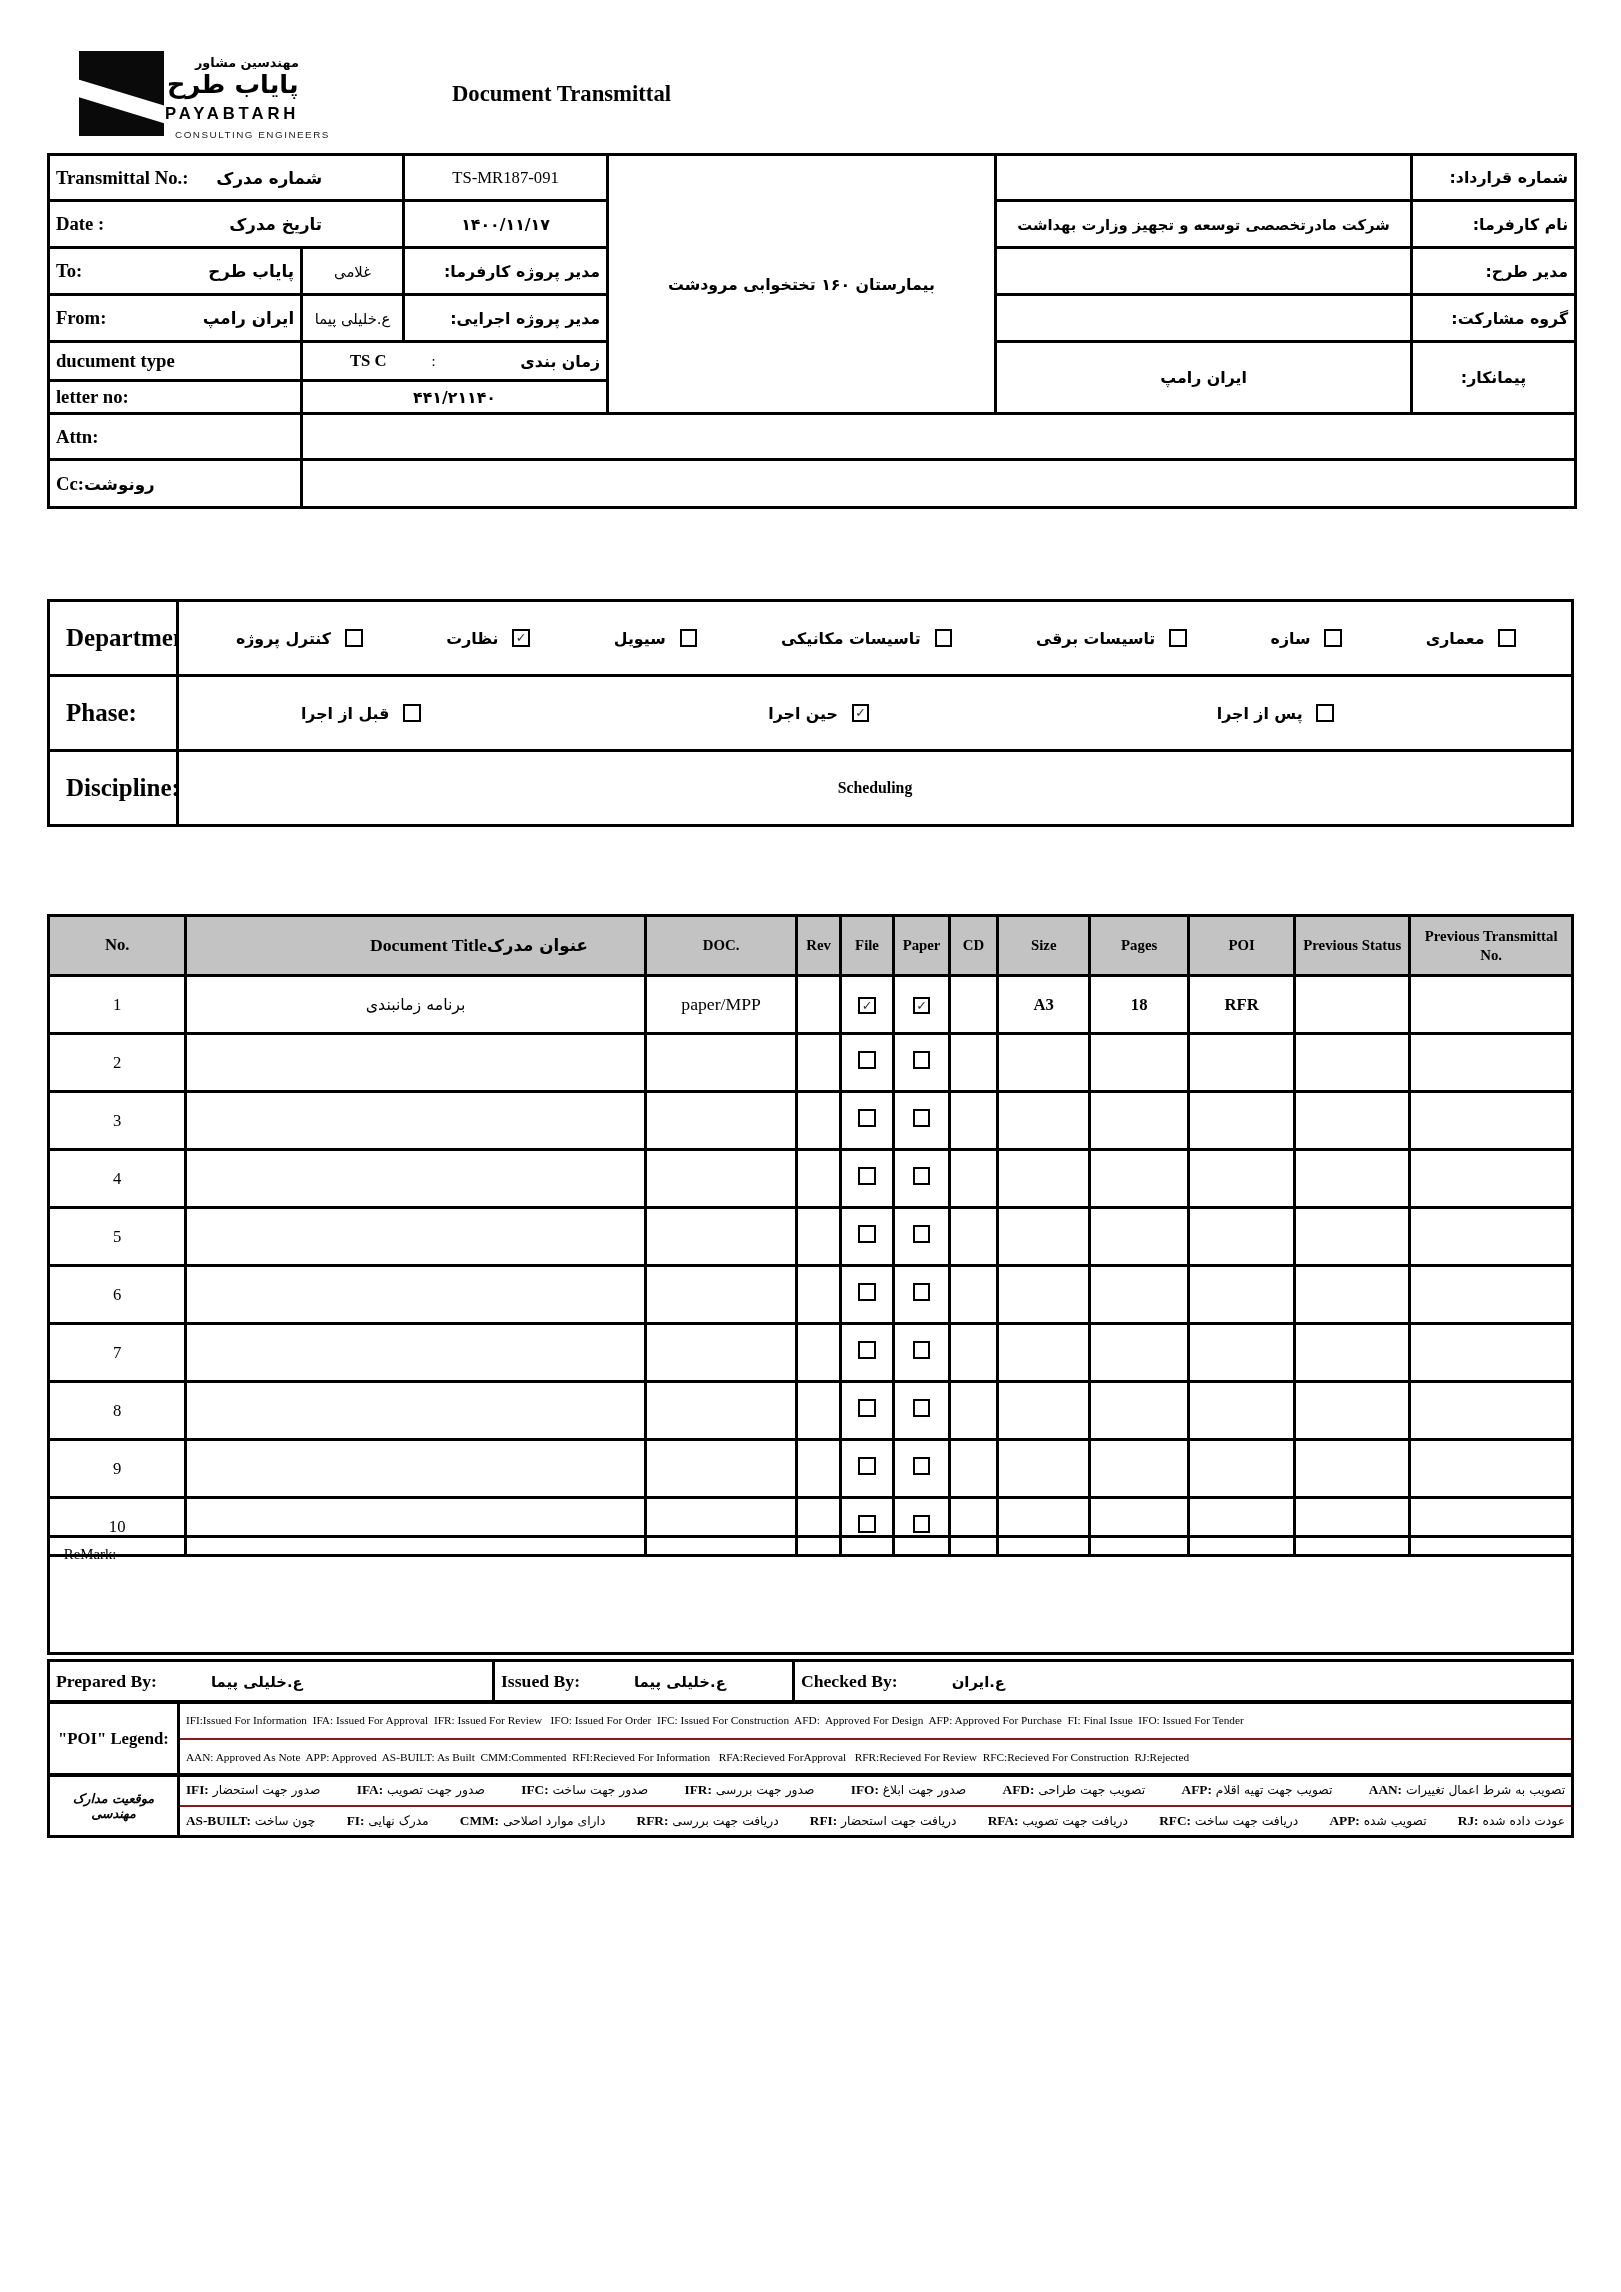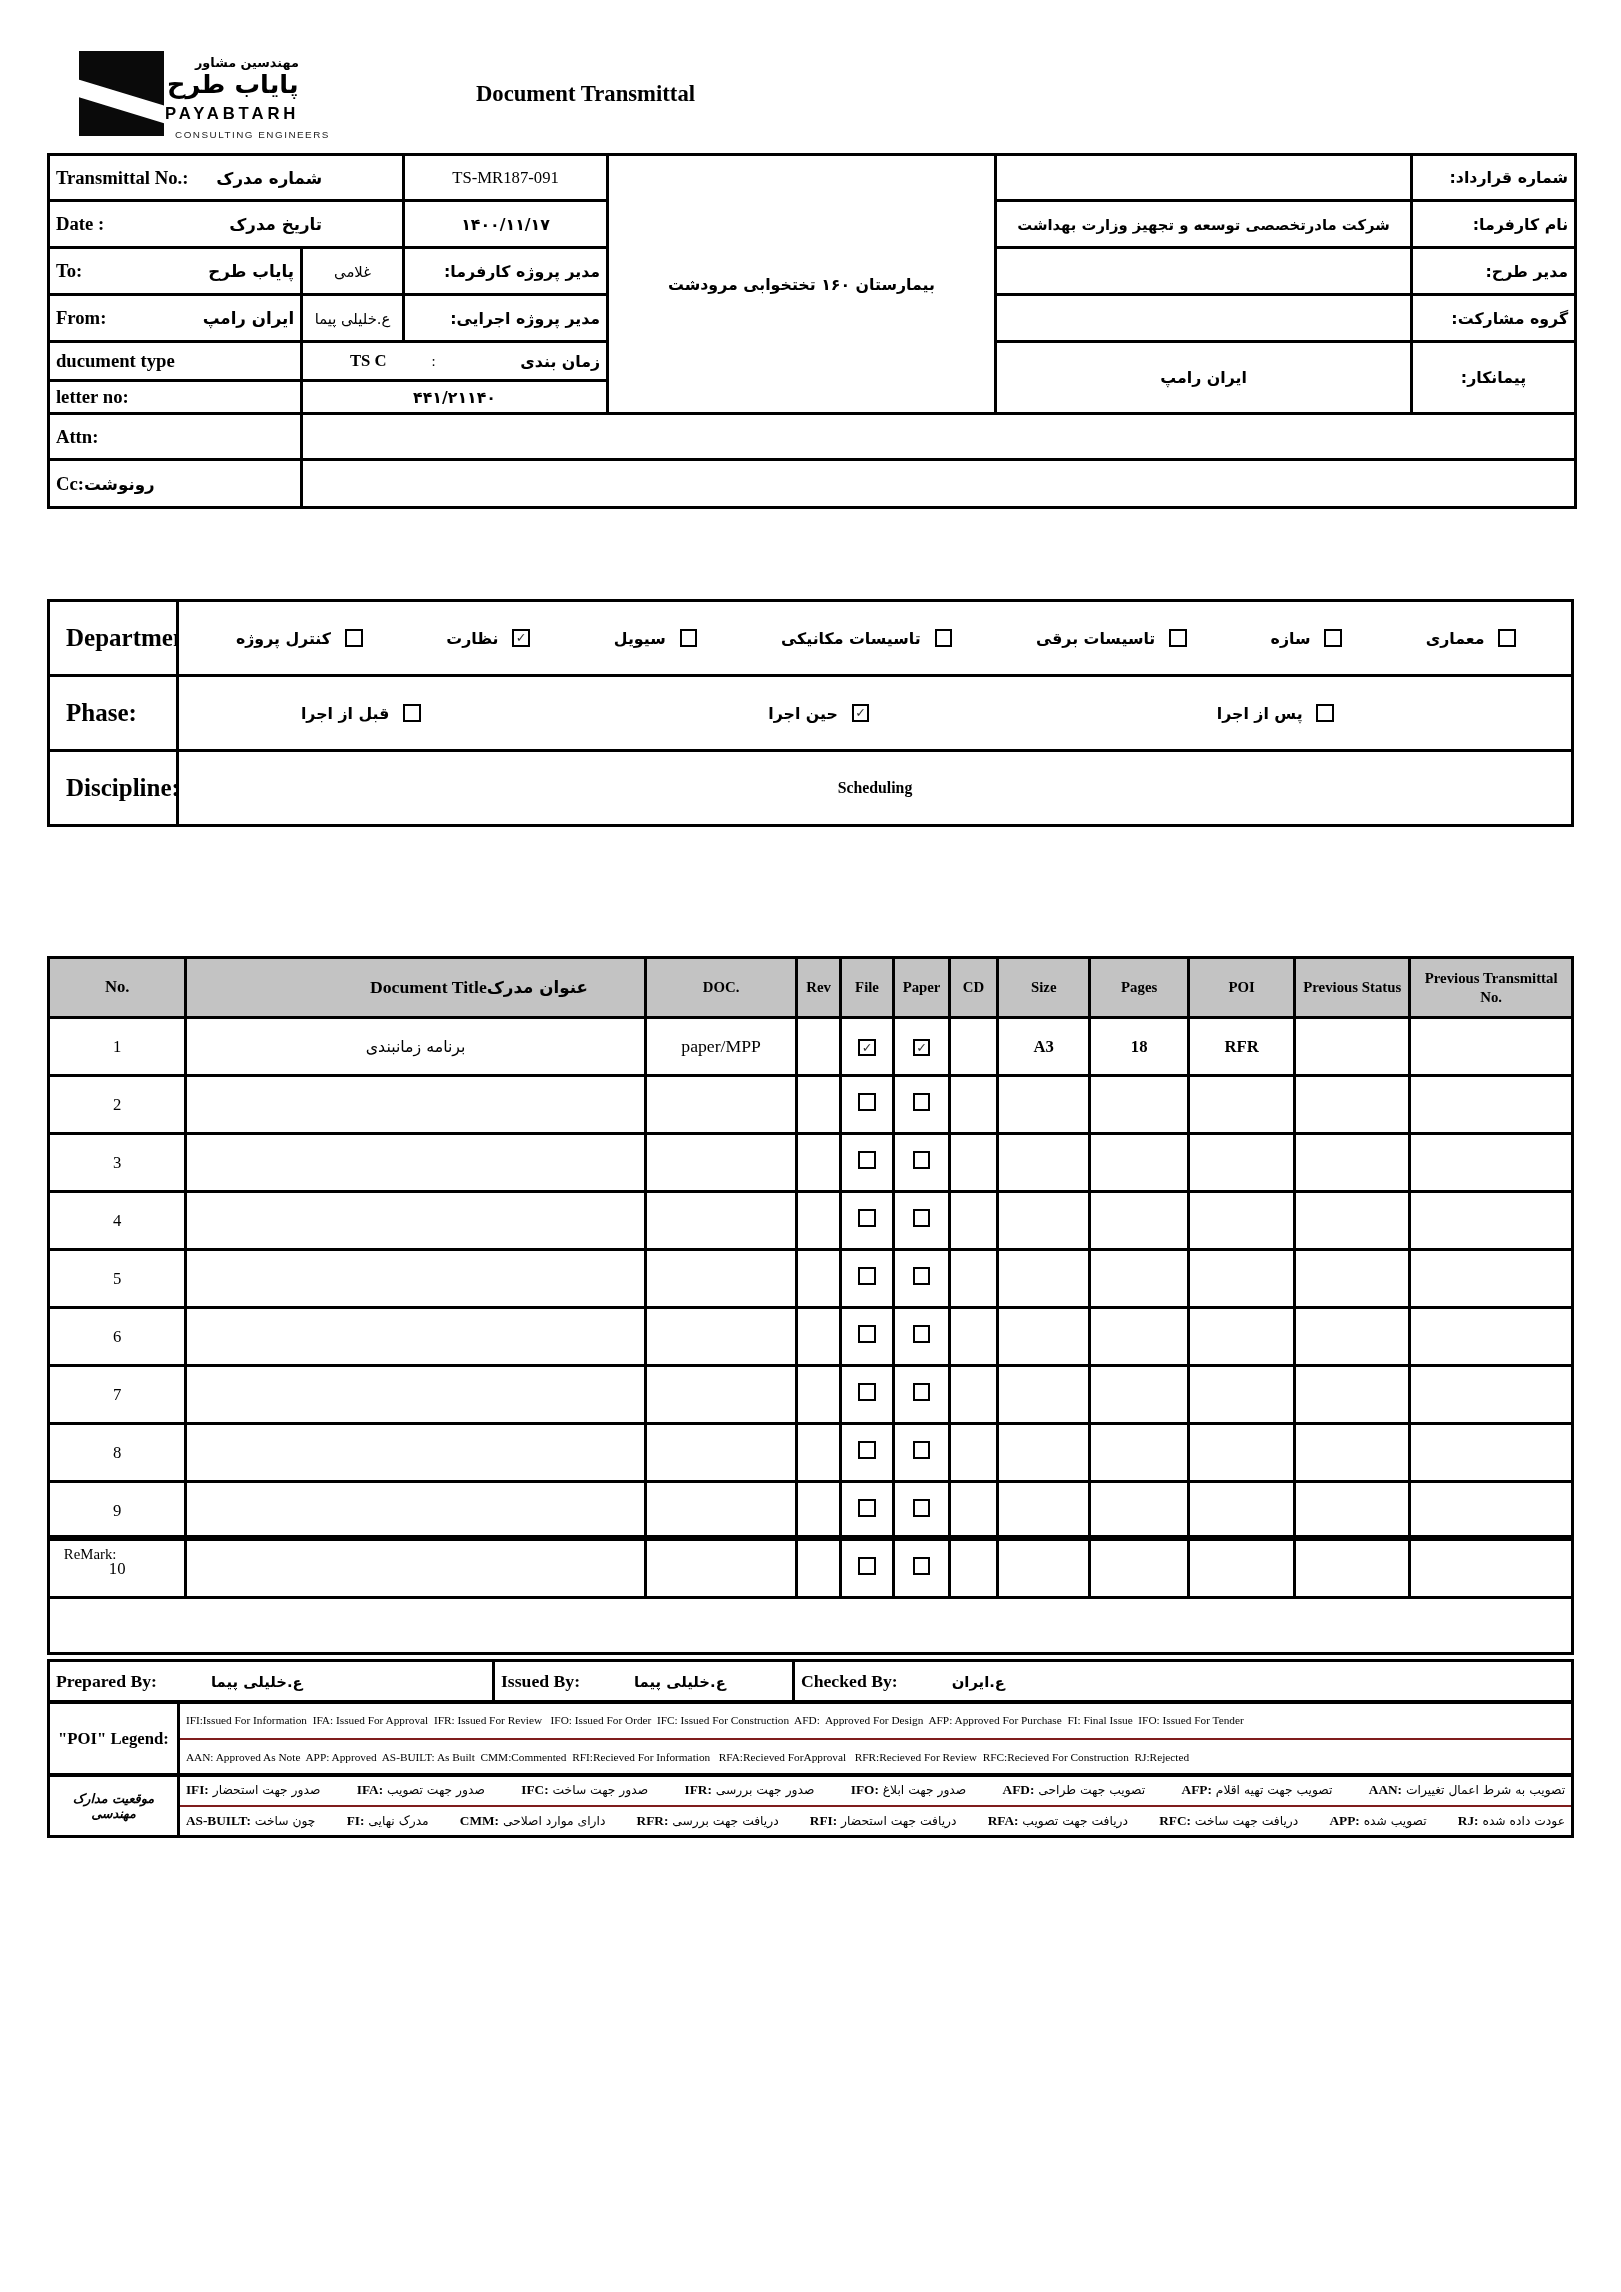--- a/index.html
+++ b/index.html
@@ -12,21 +12,21 @@
   .b { font-weight:bold; }
 
   
   .logo-square { position:absolute; left:79px; top:51px; width:85px; height:85px; background:#0a0a0a; overflow:hidden; }
   .logo-swoosh { position:absolute; left:-11.8px; top:43px; width:116px; height:16.7px; background:#fff; border-radius:8.9px; transform:rotate(17deg); }
   .logo-fa-small { position:absolute; left:195px; top:55px; font-size:12.8px; font-weight:bold; }
   .logo-fa-big   { position:absolute; left:167px; top:69px; font-size:25.6px; font-weight:bold; }
   .logo-latin    { position:absolute; left:165px; top:104px; font-size:16.7px; font-weight:bold; letter-spacing:3.9px; font-family:"Liberation Sans", sans-serif; }
   .logo-sub      { position:absolute; left:175px; top:129px; font-size:9.9px; letter-spacing:1.5px; color:#222; font-family:"Liberation Sans", sans-serif; }
 
-  .doc-title { position:absolute; left:0; top:81px; width:1123px; text-align:center; font-size:22.7px; font-weight:bold;padding-left:24px; }
+  .doc-title { position:absolute; left:0; top:81px; width:1123px; text-align:center; font-size:22.7px; font-weight:bold; }
 
   
   table { border-collapse:collapse; table-layout:fixed; }
   .grid td { border:3px solid #000; padding:0 5.9px; overflow:hidden; }
 
   
   .info { position:absolute; top:153px; left:47px; width:1527px; border:3.9px solid #000; }
   .info td { font-size:15.8px; }
   .h47{height:46px}.h48{height:47px}.h40{height:39px}.h34{height:33px}.h49{height:48px}
   .lblcombo { display:flex; align-items:center; justify-content:space-between; }
@@ -48,21 +48,21 @@
   .chkrow { display:flex; align-items:center; justify-content:space-between; }
   .chkrow.dep { padding:0 49px 0 51px; }
   .chkrow.pha { padding:0 231px 0 116px; }
   .chkitem { display:flex; align-items:center; gap:13.8px; }
   .chkitem .fa { font-weight:bold; font-size:15.8px; }
   .cbx { display:inline-block; box-sizing:border-box; width:17.7px; height:17.7px; border:2px solid #000; background:#fff;
          line-height:13.8px; text-align:center; font-size:12.8px; color:#333; font-family:"DejaVu Sans", sans-serif; }
   .discipline-val { text-align:center; font-size:19.7px; font-weight:bold; }
 
   
-  .docs { position:absolute; top:956px; left:47px; width:1527px; border:3.9px solid #000; }
+  .docs { position:absolute; top:914px; left:47px; width:1527px; border:3.9px solid #000; }
   .docs th, .docs td { border:3px solid #000; overflow:hidden; padding:0 2px; }
   .docs th { background:#c3c3c3; font-size:14.8px; font-weight:bold; height:57px; line-height:1.25; }
   .docs td { height:55px; text-align:center; font-size:16.7px; }
   .th-title { text-align:left; }
   .th-title .wrap { display:flex; align-items:center; justify-content:flex-end; padding:0 54px 0 37px; }
   .th-title .en { font-size:17.7px; }
   .th-title .fa { font-size:16.7px; }
   .small-th { font-size:12.8px; }
 
   

